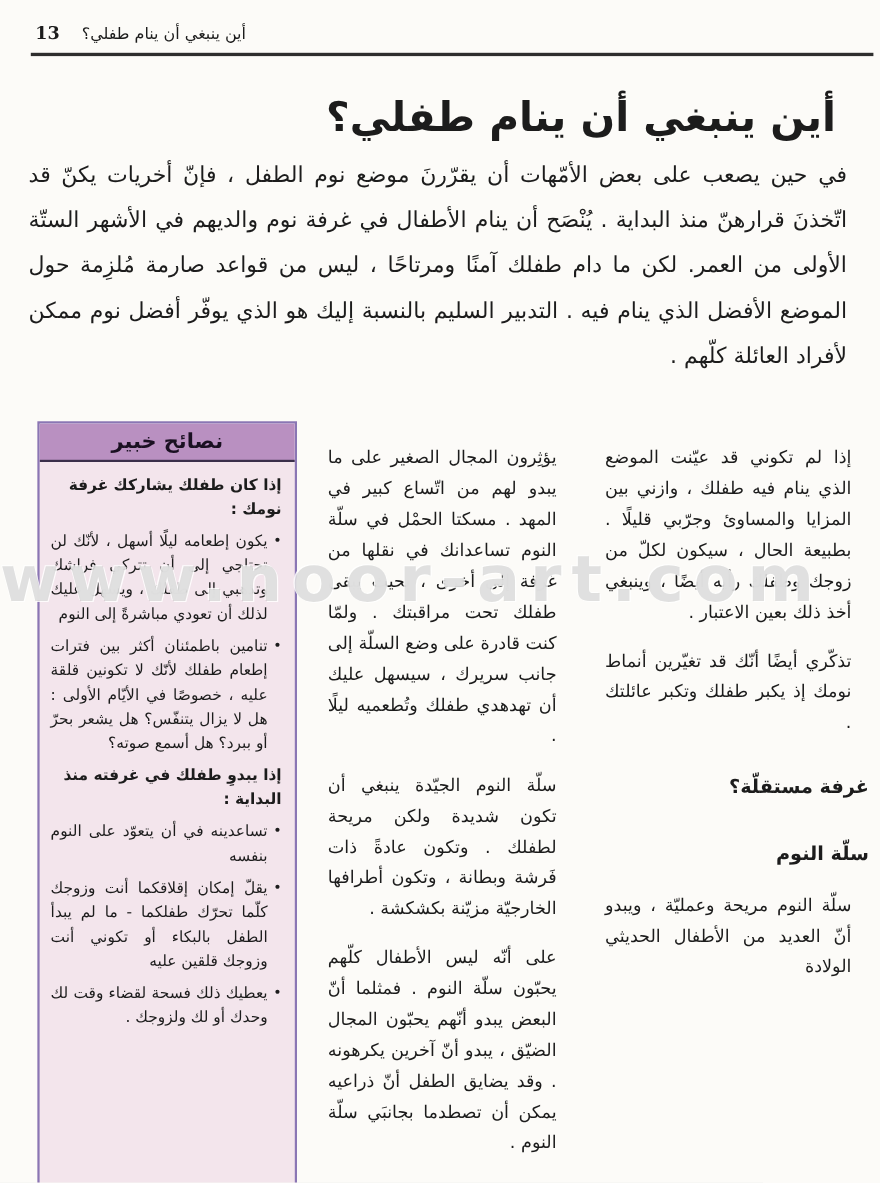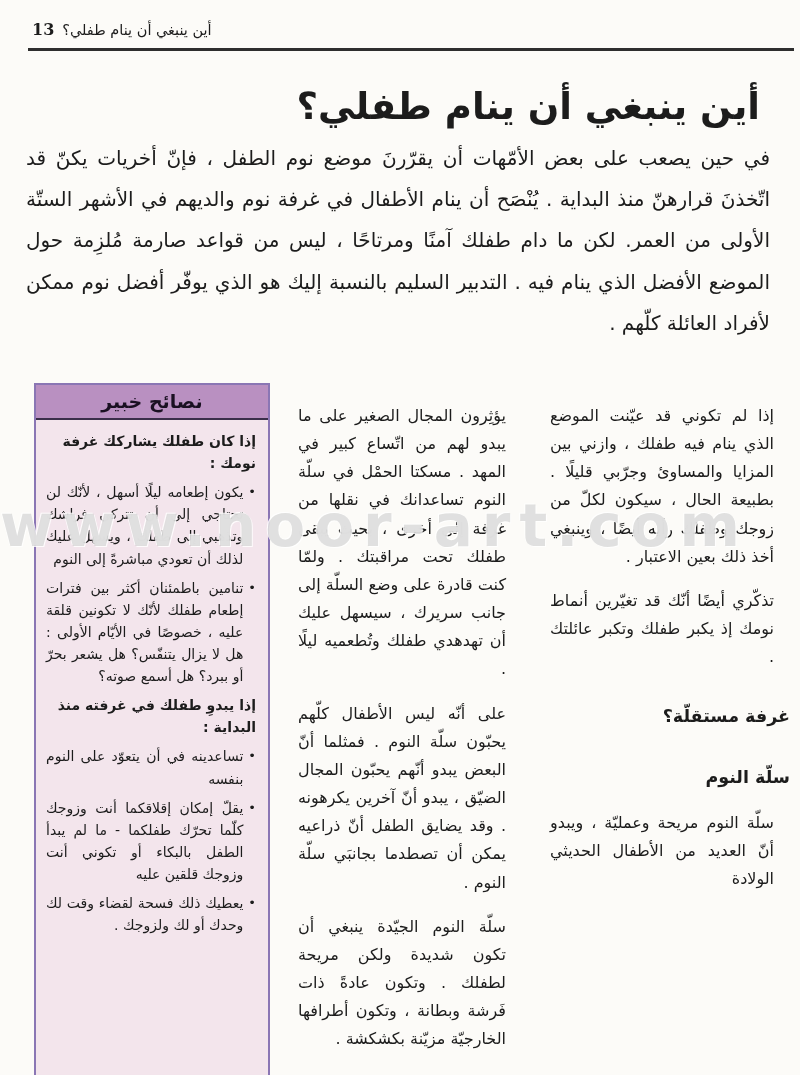--- a/index.html
+++ b/index.html
@@ -13,21 +13,21 @@
     width:800px;height:1075px;
     background:#fcfbf8;
     color:#1c1c1c;
     overflow:hidden;
     direction:rtl;
   }
   
   .runhead{
     position:absolute;top:20px;left:32px;
     direction:ltr;
-    display:flex;align-items:baseline;gap:8px;
+    display:flex;align-items:baseline;gap:20px;
   }
   .pagenum{font-family:"DejaVu Serif",serif;font-weight:bold;font-size:16px;}
   .runtitle{font-size:14.5px;}
   .headrule{
     position:absolute;top:48px;left:28px;width:766px;height:2.5px;
     background:#2e2e2e;border:none;
   }
   
   .title{
     position:absolute;top:60px;right:40px;left:40px;
@@ -108,22 +108,22 @@
   <div class="col col-right">
     <p>إذا لم تكوني قد عيّنت الموضع الذي ينام فيه طفلك ، وازني بين المزايا والمساوئ وجرّبي قليلًا . بطبيعة الحال ، سيكون لكلّ من زوجك وطفلك رأيه أيضًا ، وينبغي أخذ ذلك بعين الاعتبار .</p>
     <p>تذكّري أيضًا أنّك قد تغيّرين أنماط نومك إذ يكبر طفلك وتكبر عائلتك .</p>
     <h3>غرفة مستقلّة؟</h3>
     <h3>سلّة النوم</h3>
     <p>سلّة النوم مريحة وعمليّة ، ويبدو أنّ العديد من الأطفال الحديثي الولادة</p>
   </div>
 
   <div class="col col-middle">
     <p>يؤثِرون المجال الصغير على ما يبدو لهم من اتّساع كبير في المهد . مسكتا الحمْل في سلّة النوم تساعدانك في نقلها من غرفة إلى أخرى ، بحيث يبقى طفلك تحت مراقبتك . ولمّا كنت قادرة على وضع السلّة إلى جانب سريرك ، سيسهل عليك أن تهدهدي طفلك وتُطعميه ليلًا .</p>
+    <p>سلّة النوم الجيّدة ينبغي أن تكون شديدة ولكن مريحة لطفلك . وتكون عادةً ذات فَرشة وبطانة ، وتكون أطرافها الخارجيّة مزيّنة بكشكشة .</p>
     <p>على أنّه ليس الأطفال كلّهم يحبّون سلّة النوم . فمثلما أنّ البعض يبدو أنّهم يحبّون المجال الضيّق ، يبدو أنّ آخرين يكرهونه . وقد يضايق الطفل أنّ ذراعيه يمكن أن تصطدما بجانبَي سلّة النوم .</p>
-    <p>سلّة النوم الجيّدة ينبغي أن تكون شديدة ولكن مريحة لطفلك . وتكون عادةً ذات فَرشة وبطانة ، وتكون أطرافها الخارجيّة مزيّنة بكشكشة .</p>
   </div>
 
   <div class="tipsbox">
     <div class="tipshead">نصائح خبير</div>
     <div class="tipsbody">
       <p class="tips-intro">إذا كان طفلك يشاركك غرفة نومك :</p>
       <p class="bullet">
         <span class="blt">•</span>
         <span>يكون إطعامه ليلًا أسهل ، لأنّك لن تحتاجي إلى أن تتركي فراشك وتذهبي إلى طفلك ، ويسهل عليك لذلك أن تعودي مباشرةً إلى النوم</span>
       </p>

